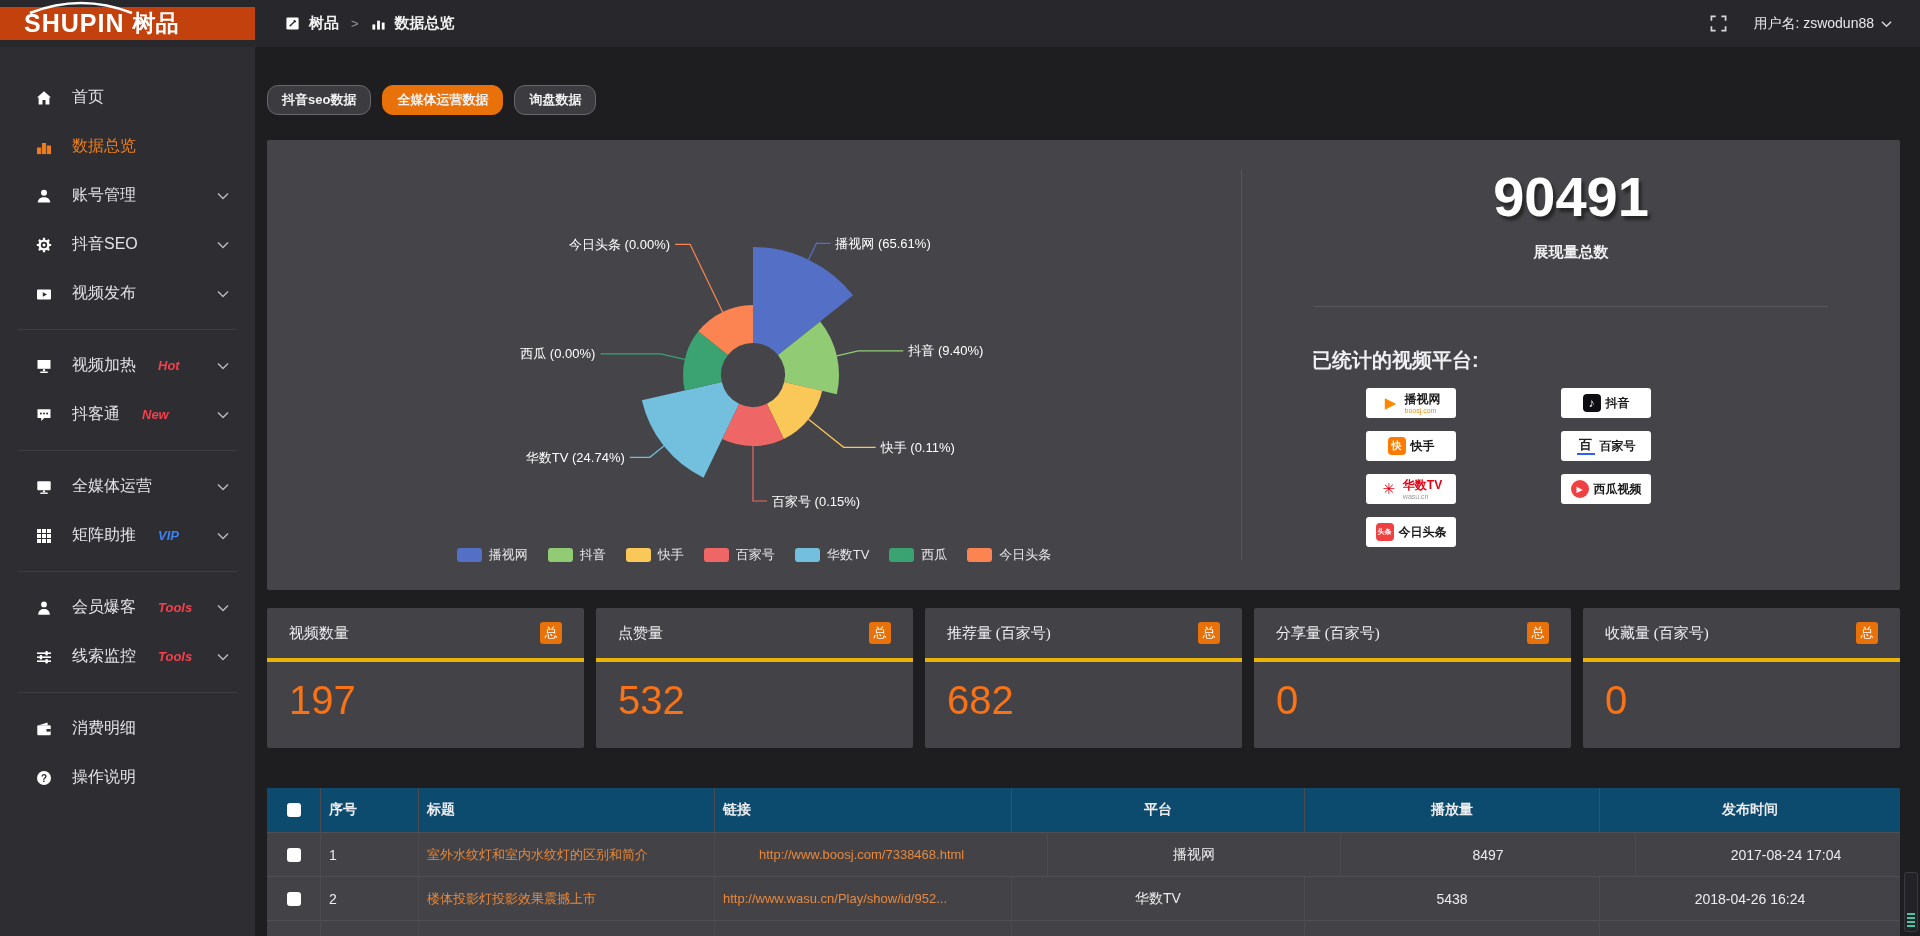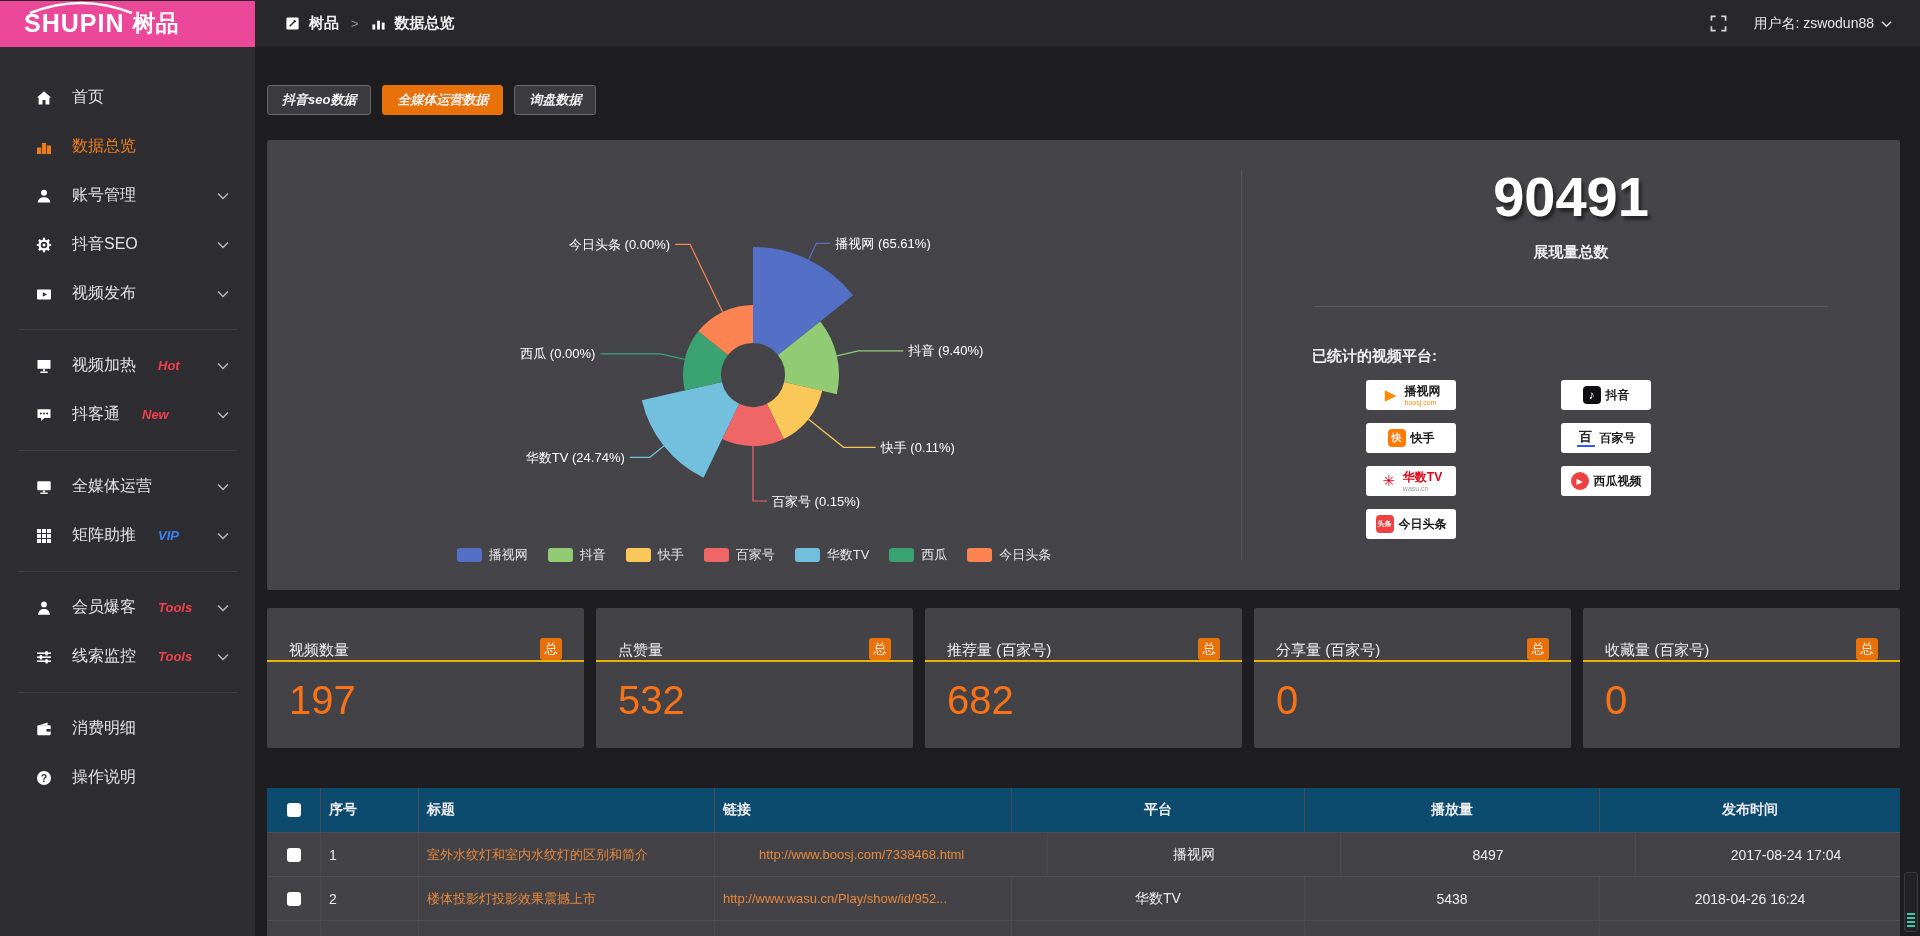--- a/index.html
+++ b/index.html
@@ -2,21 +2,21 @@
 <html><head>
 <meta charset="utf-8">
 <style>
   * { margin:0; padding:0; box-sizing:border-box; }
   html,body { width:1920px; height:936px; overflow:hidden; background:#1e1e21;
     font-family:"Liberation Sans","DejaVu Sans",sans-serif; color:#ededef; }
 
   
   .topbar { position:absolute; top:0; left:0; right:0; height:47px; background:#28282c;
     display:flex; align-items:center; z-index:5; }
-  .logo { width:255px; height:46px; background:#ec4899; display:flex; align-items:center;
+  .logo { width:255px; height:33px; background:#c2410c; display:flex; align-items:center;
     padding-left:24px; gap:8px; cursor:pointer; }
   .logo-en { position:relative; font-weight:bold; font-size:25px; letter-spacing:1px; color:#fff; }
   .logo-arc { position:absolute; top:-8px; left:2px; }
   .logo-cn { font-size:23px; font-weight:bold; color:#fff; }
   .breadcrumb { display:flex; align-items:center; gap:8px; margin-left:30px; font-size:15px;
     font-weight:bold; color:#f2f2f2; }
   .bc-sep { color:#9a9a9e; font-weight:normal; font-size:13px; margin:0 4px; }
   .bc-link { cursor:pointer; }
   .topbar-right { margin-left:auto; display:flex; align-items:center; gap:26px; padding-right:28px; }
   .fullscreen { cursor:pointer; display:flex; }
@@ -35,53 +35,53 @@
   .side-divider { height:1px; background:#3d3d43; margin:11px 18px; }
   .icon16 { width:16px; height:16px; flex:0 0 16px; display:flex; }
 
   
   .content { position:absolute; left:255px; top:47px; right:0; bottom:0; overflow:hidden;
     padding:38px 20px 0 12px; }
 
   .tabbar { display:flex; gap:11px; height:30px; margin-bottom:25px; }
   .tab { height:30px; padding:0 14px; display:flex; align-items:center; font-size:13px;
     font-weight:bold; color:#f2f2f2; background:#3c3c40; border:1px solid #66666b;
-    border-radius:3px; cursor:pointer;font-style:italic; }
+    border-radius:11px; cursor:pointer; }
   .tab.active { background:#e8710a; border-color:#e8710a; }
 
   .panel { height:450px; background:#454549; border-radius:2px; display:flex; position:relative; }
   .panel-left { width:974px; position:relative; flex:0 0 974px; }
   .v-divider { width:1px; background:#56565b; margin:30px 0; }
   .panel-right { flex:1; position:relative; }
 
   .legend { position:absolute; left:0; right:0; bottom:26px; display:flex; justify-content:center;
     gap:20px; }
   .legend-item { display:flex; align-items:center; gap:7px; font-size:13px; color:#e8e8ea; cursor:pointer; }
   .legend-swatch { width:25px; height:14px; border-radius:3px; }
 
   .big-number { margin-top:24px; text-align:center; font-size:56px; font-weight:bold; color:#fff;
     text-shadow:3px 4px 3px rgba(0,0,0,0.45); }
   .big-label { margin-top:14px; text-align:center; font-size:15px; font-weight:bold; color:#f0f0f2; }
   .h-divider { margin:44px auto 0; width:78%; height:1px; background:#57575c; }
-  .platforms-title { margin:40px 0 0 70px; font-size:15px; font-weight:bold; color:#f0f0f2; }
+  .platforms-title { margin:40px 0 0 70px; font-size:20px; font-weight:bold; color:#f0f0f2; }
   .platform-grid { margin:14px 0 0 94px; display:grid; grid-template-columns:150px 150px;
     column-gap:45px; row-gap:13px; justify-items:center; }
   .p-badge { width:90px; height:30px; background:#fff; border-radius:3px; display:flex;
     align-items:center; justify-content:center; gap:5px; }
   .p-ico { width:18px; height:18px; border-radius:4px; display:flex; align-items:center;
     justify-content:center; font-weight:bold; flex:0 0 18px; }
   .p-txt { display:flex; flex-direction:column; line-height:1; }
   .p-name { font-size:12px; font-weight:bold; color:#1a1a1a; white-space:nowrap; }
   .p-sub { font-size:7px; margin-top:2px; }
 
   
   .cards { display:flex; gap:12px; margin-top:18px; }
   .card { flex:1; height:140px; background:#434347; border-radius:2px; }
-  .card-head { height:54px; display:flex; align-items:flex-end; justify-content:space-between;
-    padding:0 22px; border-bottom:2px solid #eab308; }
+  .card-head { height:54px; display:flex; align-items:center; justify-content:space-between;
+    padding:0 22px; border-bottom:4px solid #eab308;font-family:Liberation Serif, serif; }
   .card-title { font-size:15px; color:#f0f0f2; }
   .card-badge { width:22px; height:22px; background:#e8710a; border-radius:3px; color:#fff;
     font-size:13px; display:flex; align-items:center; justify-content:center; }
   .card-value { padding:16px 22px 0; font-size:40px; color:#f97316; }
 
   
   .table-wrap { margin-top:40px; }
   .trow { display:flex; background:#434347; }
   .trow.head { background:#0c4a6e; height:44px; }
   .trow.body { height:44px; border-top:1px solid #4f4f54; }

